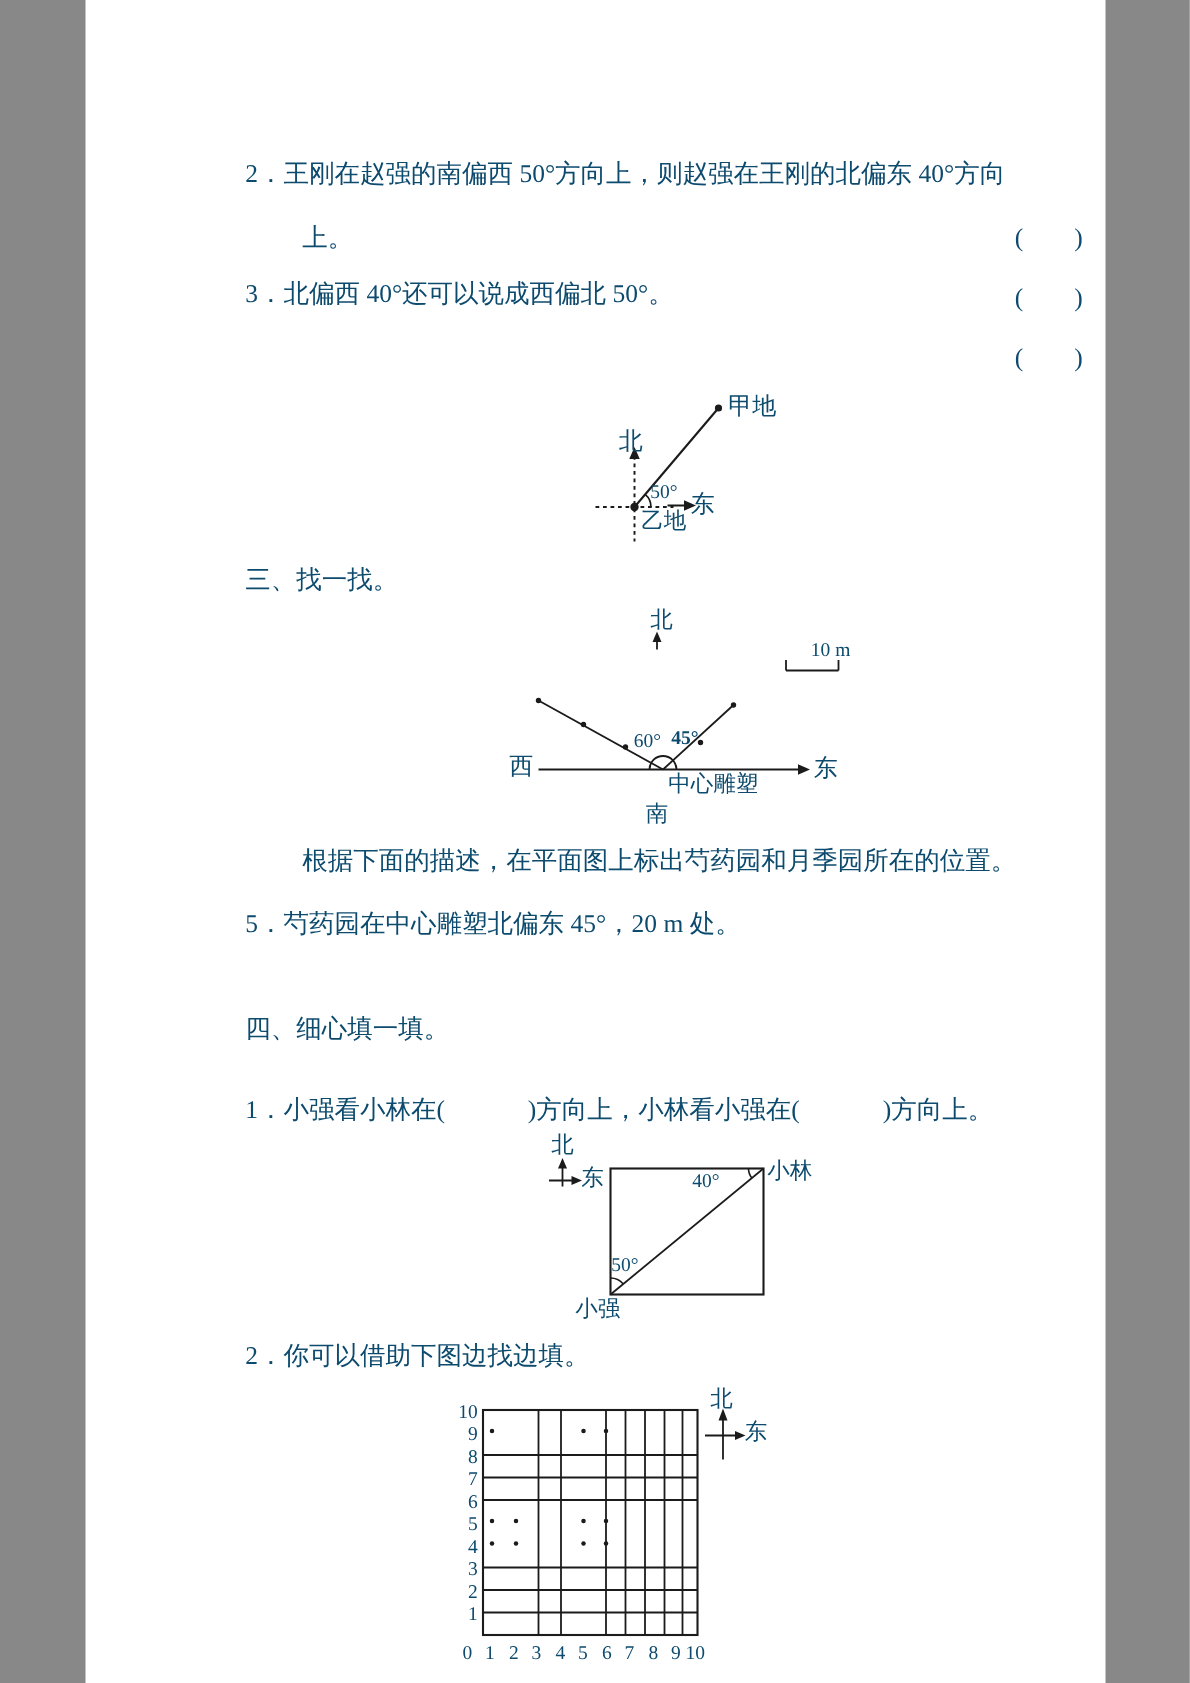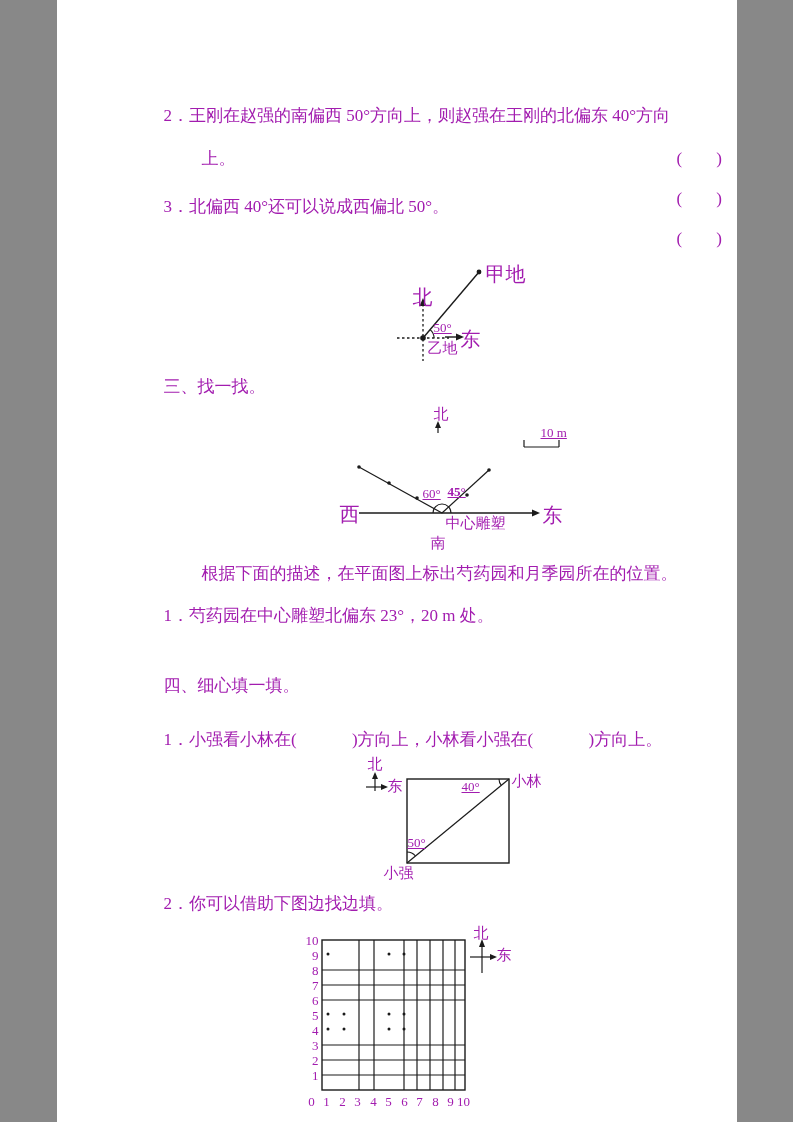--- a/index.html
+++ b/index.html
@@ -1,39 +1,39 @@
 <!DOCTYPE html>
 <html><head>
 <meta charset="utf-8">
 <style>
   html,body { margin:0; padding:0; background:#888; }
   .page {
     position:relative; width:632px; height:1122px; background:#ffffff;
-    font-family:"Liberation Serif", serif; color:#a21caf; overflow:hidden;
+    font-family:"Liberation Serif", serif; color:#0c4a6e; overflow:hidden;
     margin:0 auto;
     padding-left:48px;
   }
   .t  { position:absolute; font-size:17px; line-height:21px; white-space:pre; }
   .lab{ position:absolute; white-space:pre; line-height:1; }
-  .f16{ font-size:20px; } .f15{ font-size:15px; } .f13{ font-size:13px;text-decoration:underline; }
+  .f16{ font-size:16px; } .f15{ font-size:15px; } .f13{ font-size:13px; }
   .bold{ font-weight:bold; }
   .dgm{ position:absolute; }
   .num{ position:absolute; font-size:13px; line-height:15px; text-align:center; }
   .ynum{ position:absolute; font-size:13px; line-height:15px; text-align:right; width:22px; }
 </style>
 </head>
 <body>
 
 <div class="page">
 
   <div class="t" style="left:107px; top:105px;">2．王刚在赵强的南偏西 50°方向上，则赵强在王刚的北偏东 40°方向</div>
   <div class="t" style="left:145px; top:148px;">上。</div>
   <div class="t" style="left:620px; top:148px;">(　　)</div>
 
-  <div class="t" style="left:107px; top:196px;">3．北偏西 40°还可以说成西偏北 50°。</div>
+  <div class="t" style="left:107px; top:185px;">3．北偏西 40°还可以说成西偏北 50°。</div>
   <div class="t" style="left:620px; top:188px;">(　　)</div>
 
   <div class="t" style="left:620px; top:228px;">(　　)</div>
 
   <div class="dgm" style="left:330px; top:255px; width:150px; height:115px;">
     <svg width="150" height="115" viewBox="0 0 150 115">
 
       <line x1="36" y1="49" x2="36" y2="106" stroke="#1b1b1b" stroke-width="1.3" stroke-dasharray="2.5 2.5"></line>
       <polygon points="32.5,51 36,43 39.5,51" fill="#1b1b1b"></polygon>
 
@@ -85,21 +85,21 @@
     <span class="lab f13" style="left:209px; top:21px;">10 m</span>
     <span class="lab f16" style="left:8px;  top:99px;">西</span>
     <span class="lab f16" style="left:211px; top:100px;">东</span>
     <span class="lab f13" style="left:91px; top:82px;">60°</span>
     <span class="lab f13 bold" style="left:116px; top:80px;">45°</span>
     <span class="lab f15" style="left:114px; top:111px;">中心雕塑</span>
     <span class="lab f15" style="left:99px; top:131px;">南</span>
   </div>
 
   <div class="t" style="left:145px; top:563px;">根据下面的描述，在平面图上标出芍药园和月季园所在的位置。</div>
-  <div class="t" style="left:107px; top:605px;">1．芍药园在中心雕塑北偏东 23°，20 m 处。</div>
+  <div class="t" style="left:107px; top:605px;">5．芍药园在中心雕塑北偏东 45°，20 m 处。</div>
 
   <div class="t" style="left:107px; top:675px;">四、细心填一填。</div>
   <div class="t" style="left:107px; top:729px;text-align:right;">1．小强看小林在(　　　 )方向上，小林看小强在(　　　 )方向上。</div>
 
   <div class="dgm" style="left:305px; top:755px; width:165px; height:130px;">
     <svg width="165" height="130" viewBox="0 0 165 130">
 
       <line x1="13" y1="22" x2="13" y2="36" stroke="#1b1b1b" stroke-width="1.2"></line>
       <polygon points="10,24 13,17 16,24" fill="#1b1b1b"></polygon>
       <line x1="4" y1="32" x2="21" y2="32" stroke="#1b1b1b" stroke-width="1.2"></line>

